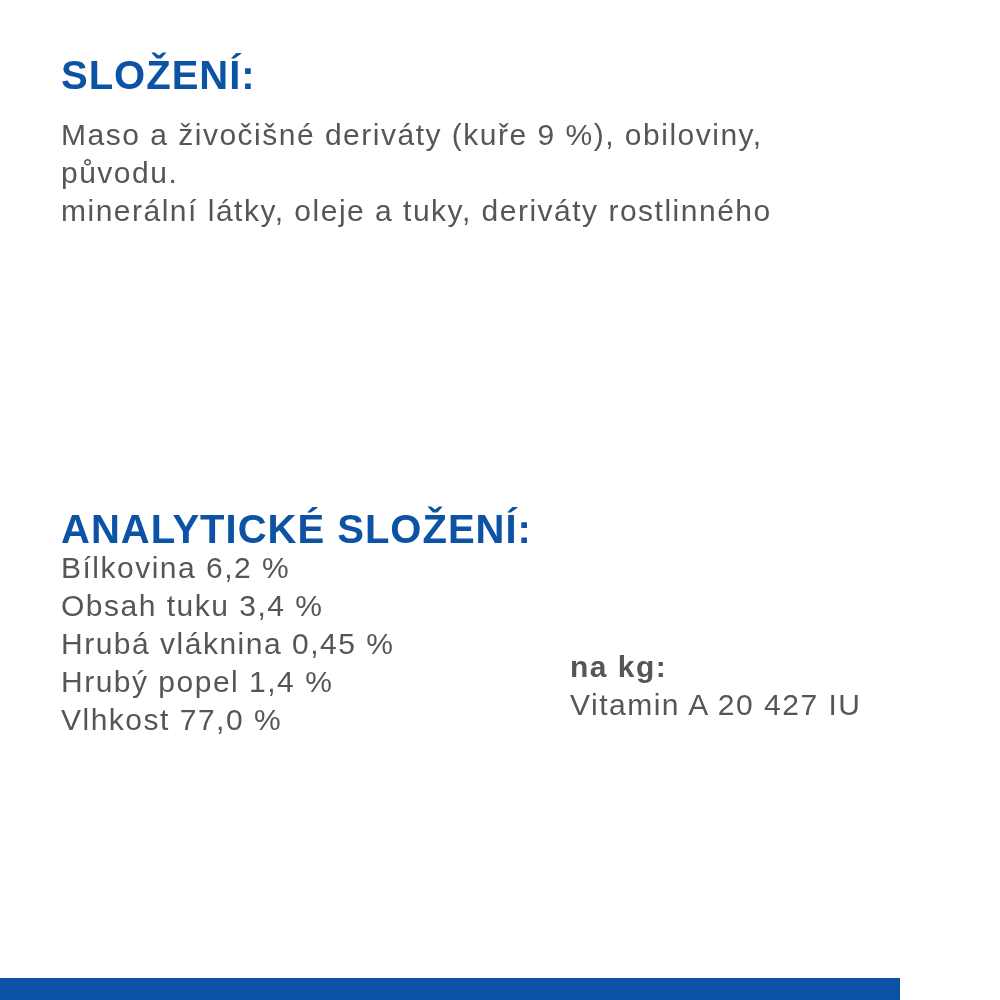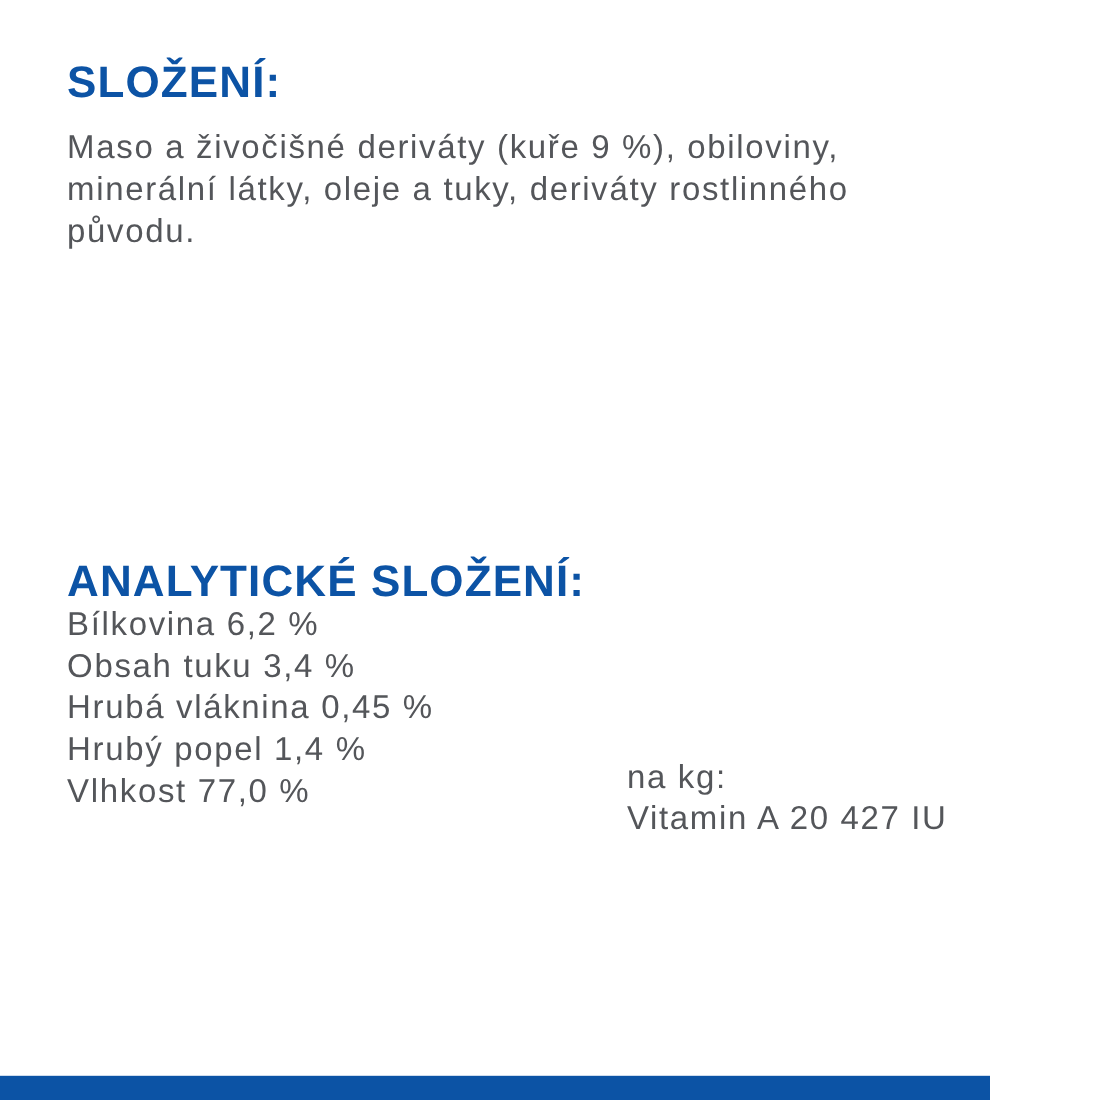--- a/index.html
+++ b/index.html
@@ -38,39 +38,39 @@
     left:61px;
     font-size:30px;
     line-height:38px;
     letter-spacing:1.5px;
     color:var(--gray);
   }
   .composition-text{ top:116px; }
   .analytical-list{ top:549px; }
   .per-kg-column{ top:648px; left:570px; }
   .line{ white-space:nowrap; }
-  .bold-line{ font-weight:400;margin-top:40px; }
+  .bold-line{ font-weight:700; }
   .bottom-bar{
     position:absolute;
     left:0; right:0; bottom:0;
     height:22px;
     background:var(--blue);
   }
 </style>
 </head>
 <body>
 
 <div class="page">
 
   <h1 class="section-heading heading-composition">SLOŽENÍ:</h1>
 
   <div class="body-text composition-text">
     <div class="line">Maso a živočišné deriváty (kuře 9 %), obiloviny,</div>
+    <div class="line">původu.</div>
     <div class="line">minerální látky, oleje a tuky, deriváty rostlinného</div>
-    <div class="line">původu.</div>
   </div>
 
   <h1 class="section-heading heading-analytical">ANALYTICKÉ SLOŽENÍ:</h1>
 
   <div class="body-text analytical-list">
     <div class="line">Bílkovina 6,2 %</div>
     <div class="line">Obsah tuku 3,4 %</div>
     <div class="line">Hrubá vláknina 0,45 %</div>
     <div class="line">Hrubý popel 1,4 %</div>
     <div class="line">Vlhkost 77,0 %</div>

